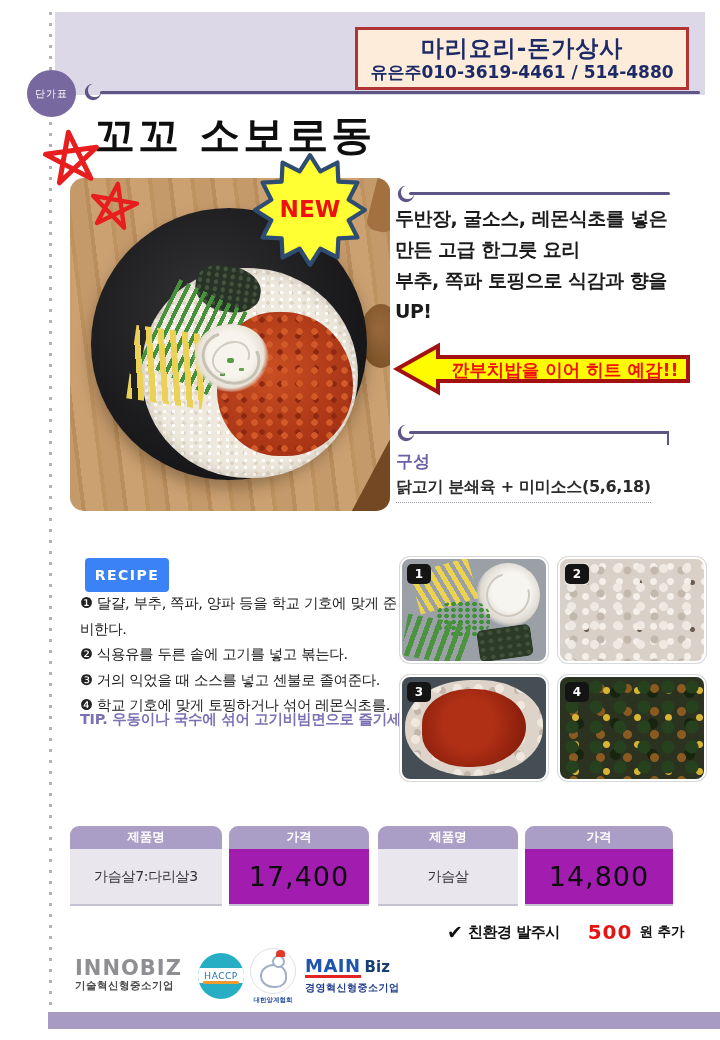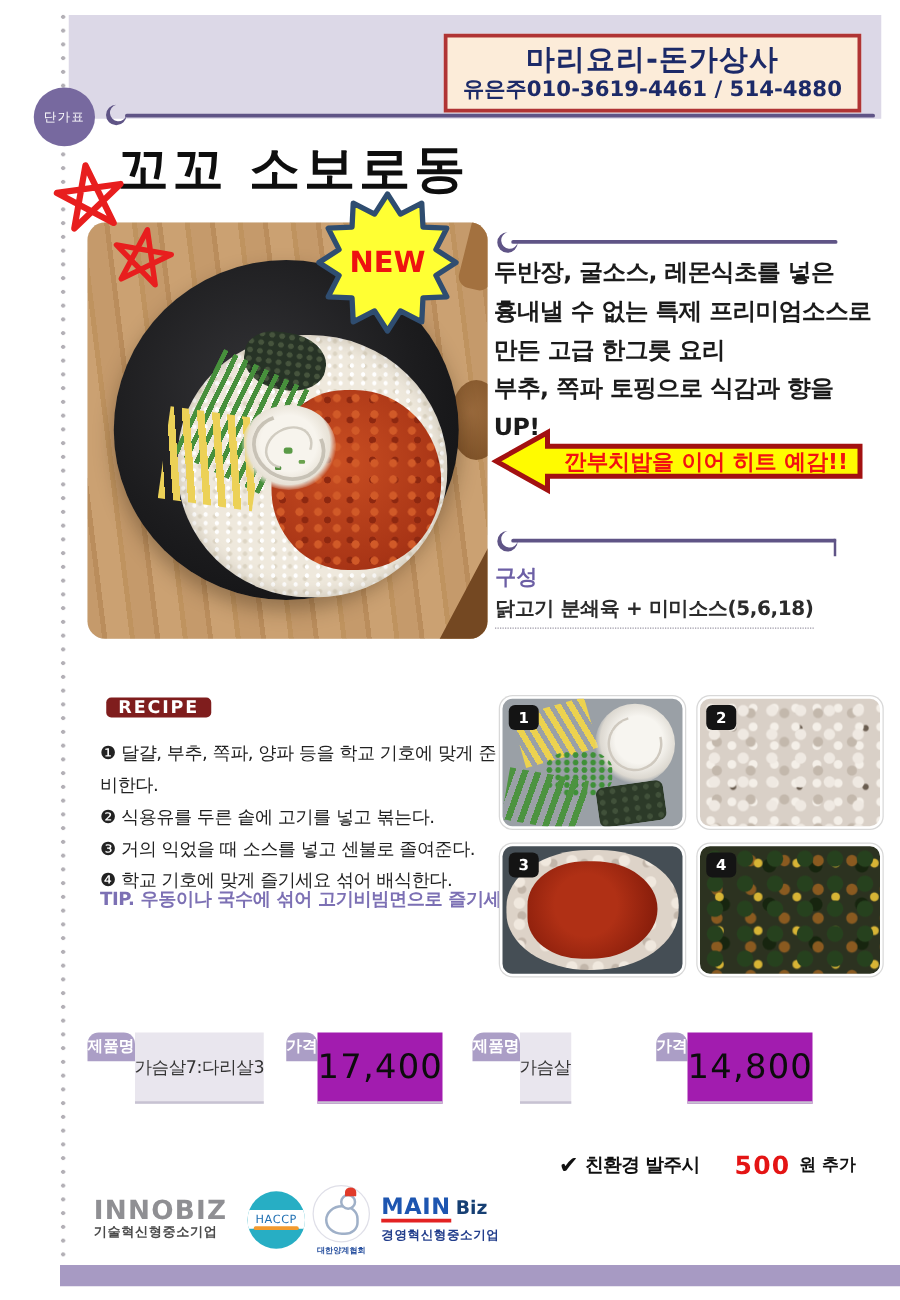--- a/index.html
+++ b/index.html
@@ -116,22 +116,22 @@
   .desc div { font-size:19px; font-weight:600; color:#1b1b1b; line-height:31px; letter-spacing:-0.5px; }
   .callout { position:absolute; left:393px; top:342px; z-index:3; }
   
   .crescent-comp { left:397px; top:424px; }
   .rule-comp { left:409px; top:431px; width:260px; height:2.5px; }
   .rule-comp::after { content:''; position:absolute; right:0; top:0; width:2.5px; height:14px; background:#5f5486; }
   .comp-heading { position:absolute; left:396px; top:450px; font-size:17px; font-weight:bold; color:#6c5fa5; }
   .comp-text { position:absolute; left:396px; top:477px; font-size:16px; font-weight:600; color:#2b2b2b; border-bottom:1px dotted #9a96a4; padding-bottom:4px; letter-spacing:-0.3px; }
   
   .recipe-badge {
-    position:absolute; left:85px; top:558px; width:84px; height:16px;
-    background:#7f1d1d; color:#ffffff; font-size:14px; font-weight:bold; letter-spacing:1.5px;
+    position:absolute; left:85px; top:558px; width:84px; height:34px;
+    background:#3b82f6; color:#ffffff; font-size:14px; font-weight:bold; letter-spacing:1.5px;
     display:flex; align-items:center; justify-content:center; border-radius:4px;
   }
   .steps { position:absolute; left:80px; top:591px; width:322px; }
   .steps div { font-size:14.5px; color:#222; line-height:25.5px; letter-spacing:-0.4px; }
   .tip { position:absolute; left:80px; top:710px; font-size:14.5px; font-weight:bold; color:#7c70b4; letter-spacing:-0.3px; }
   
   .photos { position:absolute; left:400px; top:557px; width:306px; display:grid; grid-template-columns:148px 148px; gap:12px 10px; }
   .photo {
     position:relative; width:148px; height:106px; border-radius:10px; overflow:hidden;
     border:2px solid #fff; box-shadow: 0 0 0 1px #d8d8d8;
@@ -172,21 +172,21 @@
     background-image:
       radial-gradient(circle, #26411e 0 6px, rgba(0,0,0,0) 7px),
       radial-gradient(circle, #d7b435 0 3px, rgba(0,0,0,0) 4px),
       radial-gradient(circle, #8a5a20 0 4px, rgba(0,0,0,0) 5px),
       radial-gradient(circle, #17250f 0 5px, rgba(0,0,0,0) 6px);
     background-size: 24px 20px, 31px 27px, 27px 23px, 37px 31px; }
   
   .price-table { position:absolute; top:826px; display:flex; gap:7px; z-index:2; }
   .table-left  { left:70px; }
   .table-right { left:378px; }
-  .pt-col { display:flex; }
+  .pt-col { display:flex; flex-direction:column; }
   .pt-col-product-l { width:152px; } .pt-col-price-l { width:140px; }
   .pt-col-product-r { width:140px; } .pt-col-price-r { width:148px; }
   .pt-th {
     height:23px; background:#ab9ec6; color:#fff; font-size:12.5px; font-weight:bold;
     display:flex; align-items:center; justify-content:center; border-radius:9px 9px 0 0;
   }
   .pt-td { height:57px; display:flex; align-items:center; justify-content:center; border-bottom:2px solid #c7c2d2; }
   .pt-td-product { background:#e9e6ee; font-size:14px; color:#333; letter-spacing:-0.3px; }
   .pt-td-price { background:#a21caf; font-size:27px; color:#0c0c0c; letter-spacing:1px; }
   
@@ -271,21 +271,20 @@
 </div>
 
 <span class="crescent crescent-desc">
   <svg viewBox="0 0 22 22">
       <path d="M11,1 A10,10 0 1,0 21,11 A8.2,8.2 0 1,1 11,1 Z" fill="#5f5486"></path>
     </svg>
 </span>
 <div class="rule rule-desc"></div>
 <div class="desc">
   <div>두반장, 굴소스, 레몬식초를 넣은</div>
-  <div>흉내낼 수 없는 특제 프리미엄소스로</div>
   <div>만든 고급 한그릇 요리</div>
   <div>부추, 쪽파 토핑으로 식감과 향을 UP!</div>
 </div>
 <div class="callout">
   <svg width="300" height="54" viewBox="0 0 300 54">
     <polygon points="4,27 45,4 45,15 295,15 295,39 45,39 45,50" fill="#fffb00" stroke="#a31111" stroke-width="4" stroke-linejoin="miter"></polygon>
     <text x="172" y="33.5" text-anchor="middle" font-size="17.5" font-weight="bold" fill="#f21111" font-family="DejaVu Sans, sans-serif">깐부치밥을 이어 히트 예감!!</text>
   </svg>
 </div>
 
@@ -296,21 +295,21 @@
 </span>
 <div class="rule rule-comp"></div>
 <div class="comp-heading">구성</div>
 <div class="comp-text">닭고기 분쇄육 + 미미소스(5,6,18)</div>
 
 <div class="recipe-badge">RECIPE</div>
 <div class="steps">
   <div>❶ 달걀, 부추, 쪽파, 양파 등을 학교 기호에 맞게 준비한다.</div>
   <div>❷ 식용유를 두른 솥에 고기를 넣고 볶는다.</div>
   <div>❸ 거의 익었을 때 소스를 넣고 센불로 졸여준다.</div>
-  <div>❹ 학교 기호에 맞게 즐기세요 섞어 배식한다.</div>
+  <div>❹ 학교 기호에 맞게 토핑하거나 섞어 레몬식초를.</div>
 </div>
 <div class="tip">TIP. 우동이나 국수에 섞어 고기비빔면으로 즐기세요~</div>
 
 <div class="photos">
   <div class="photo photo-1">
     <span class="pnum">1</span>
     <div class="p1-egg"></div>
     <div class="p1-onion"></div>
     <div class="p1-scallion"></div>
     <div class="p1-strips"></div>

